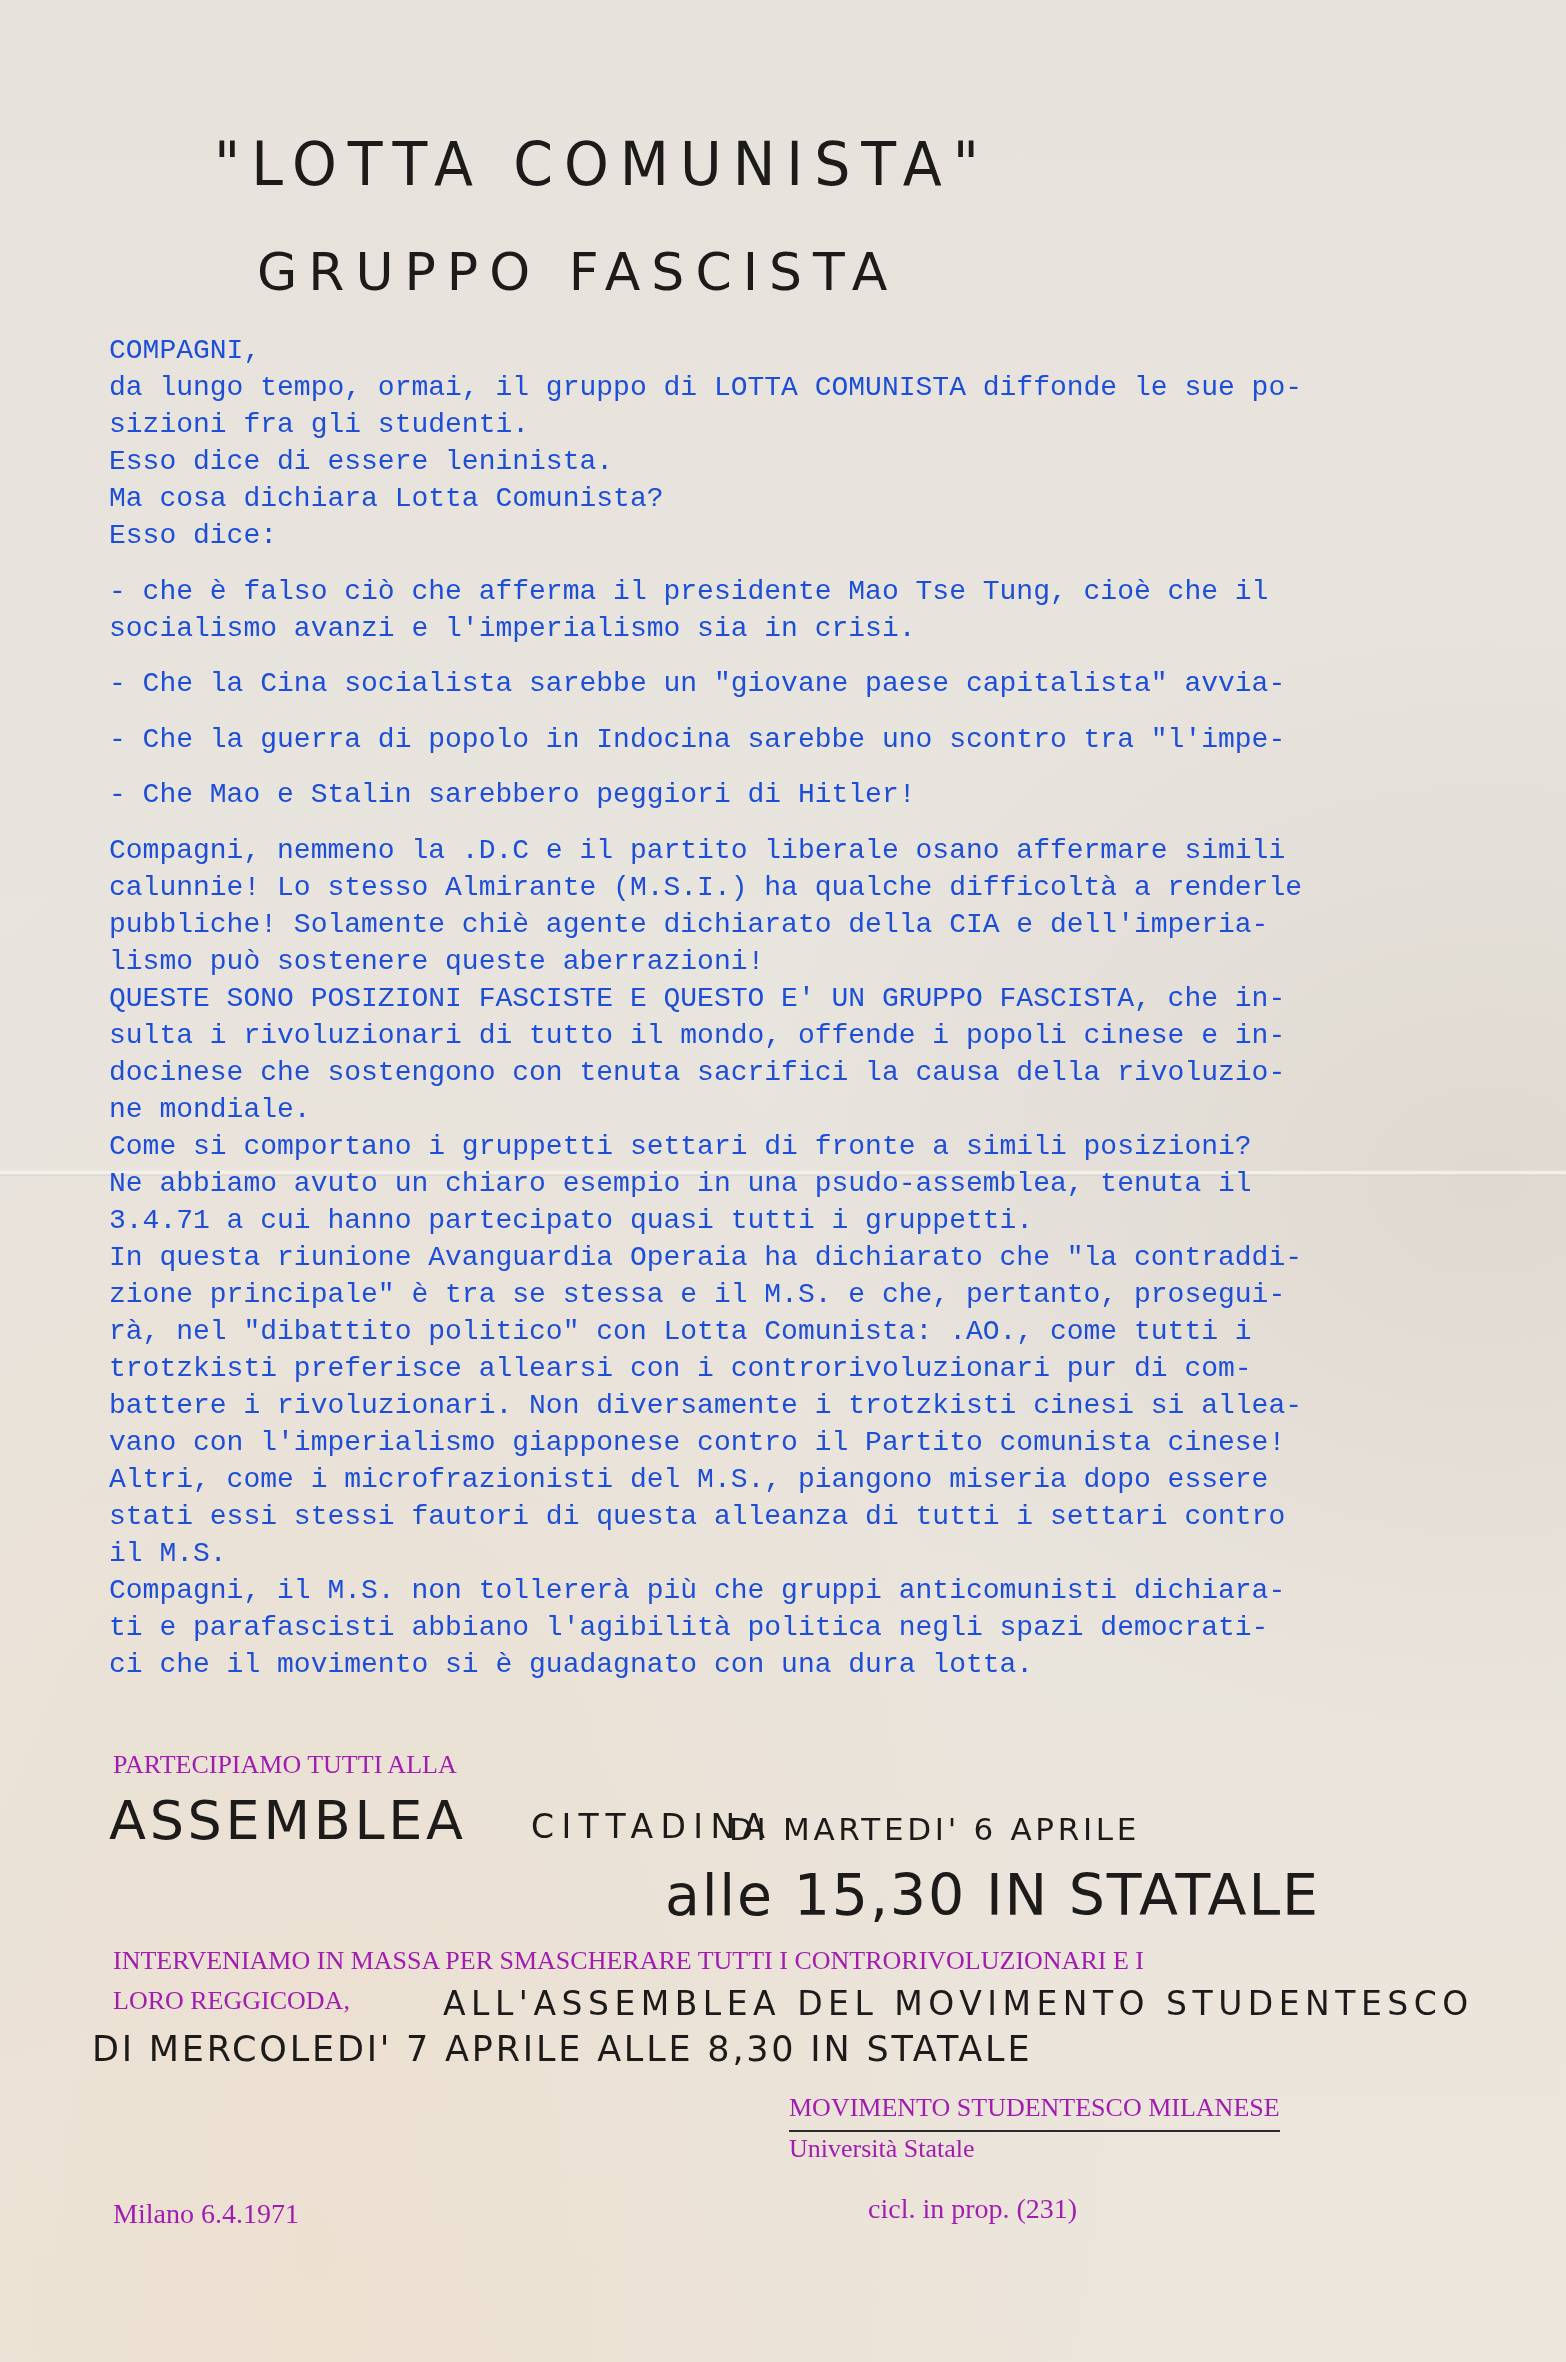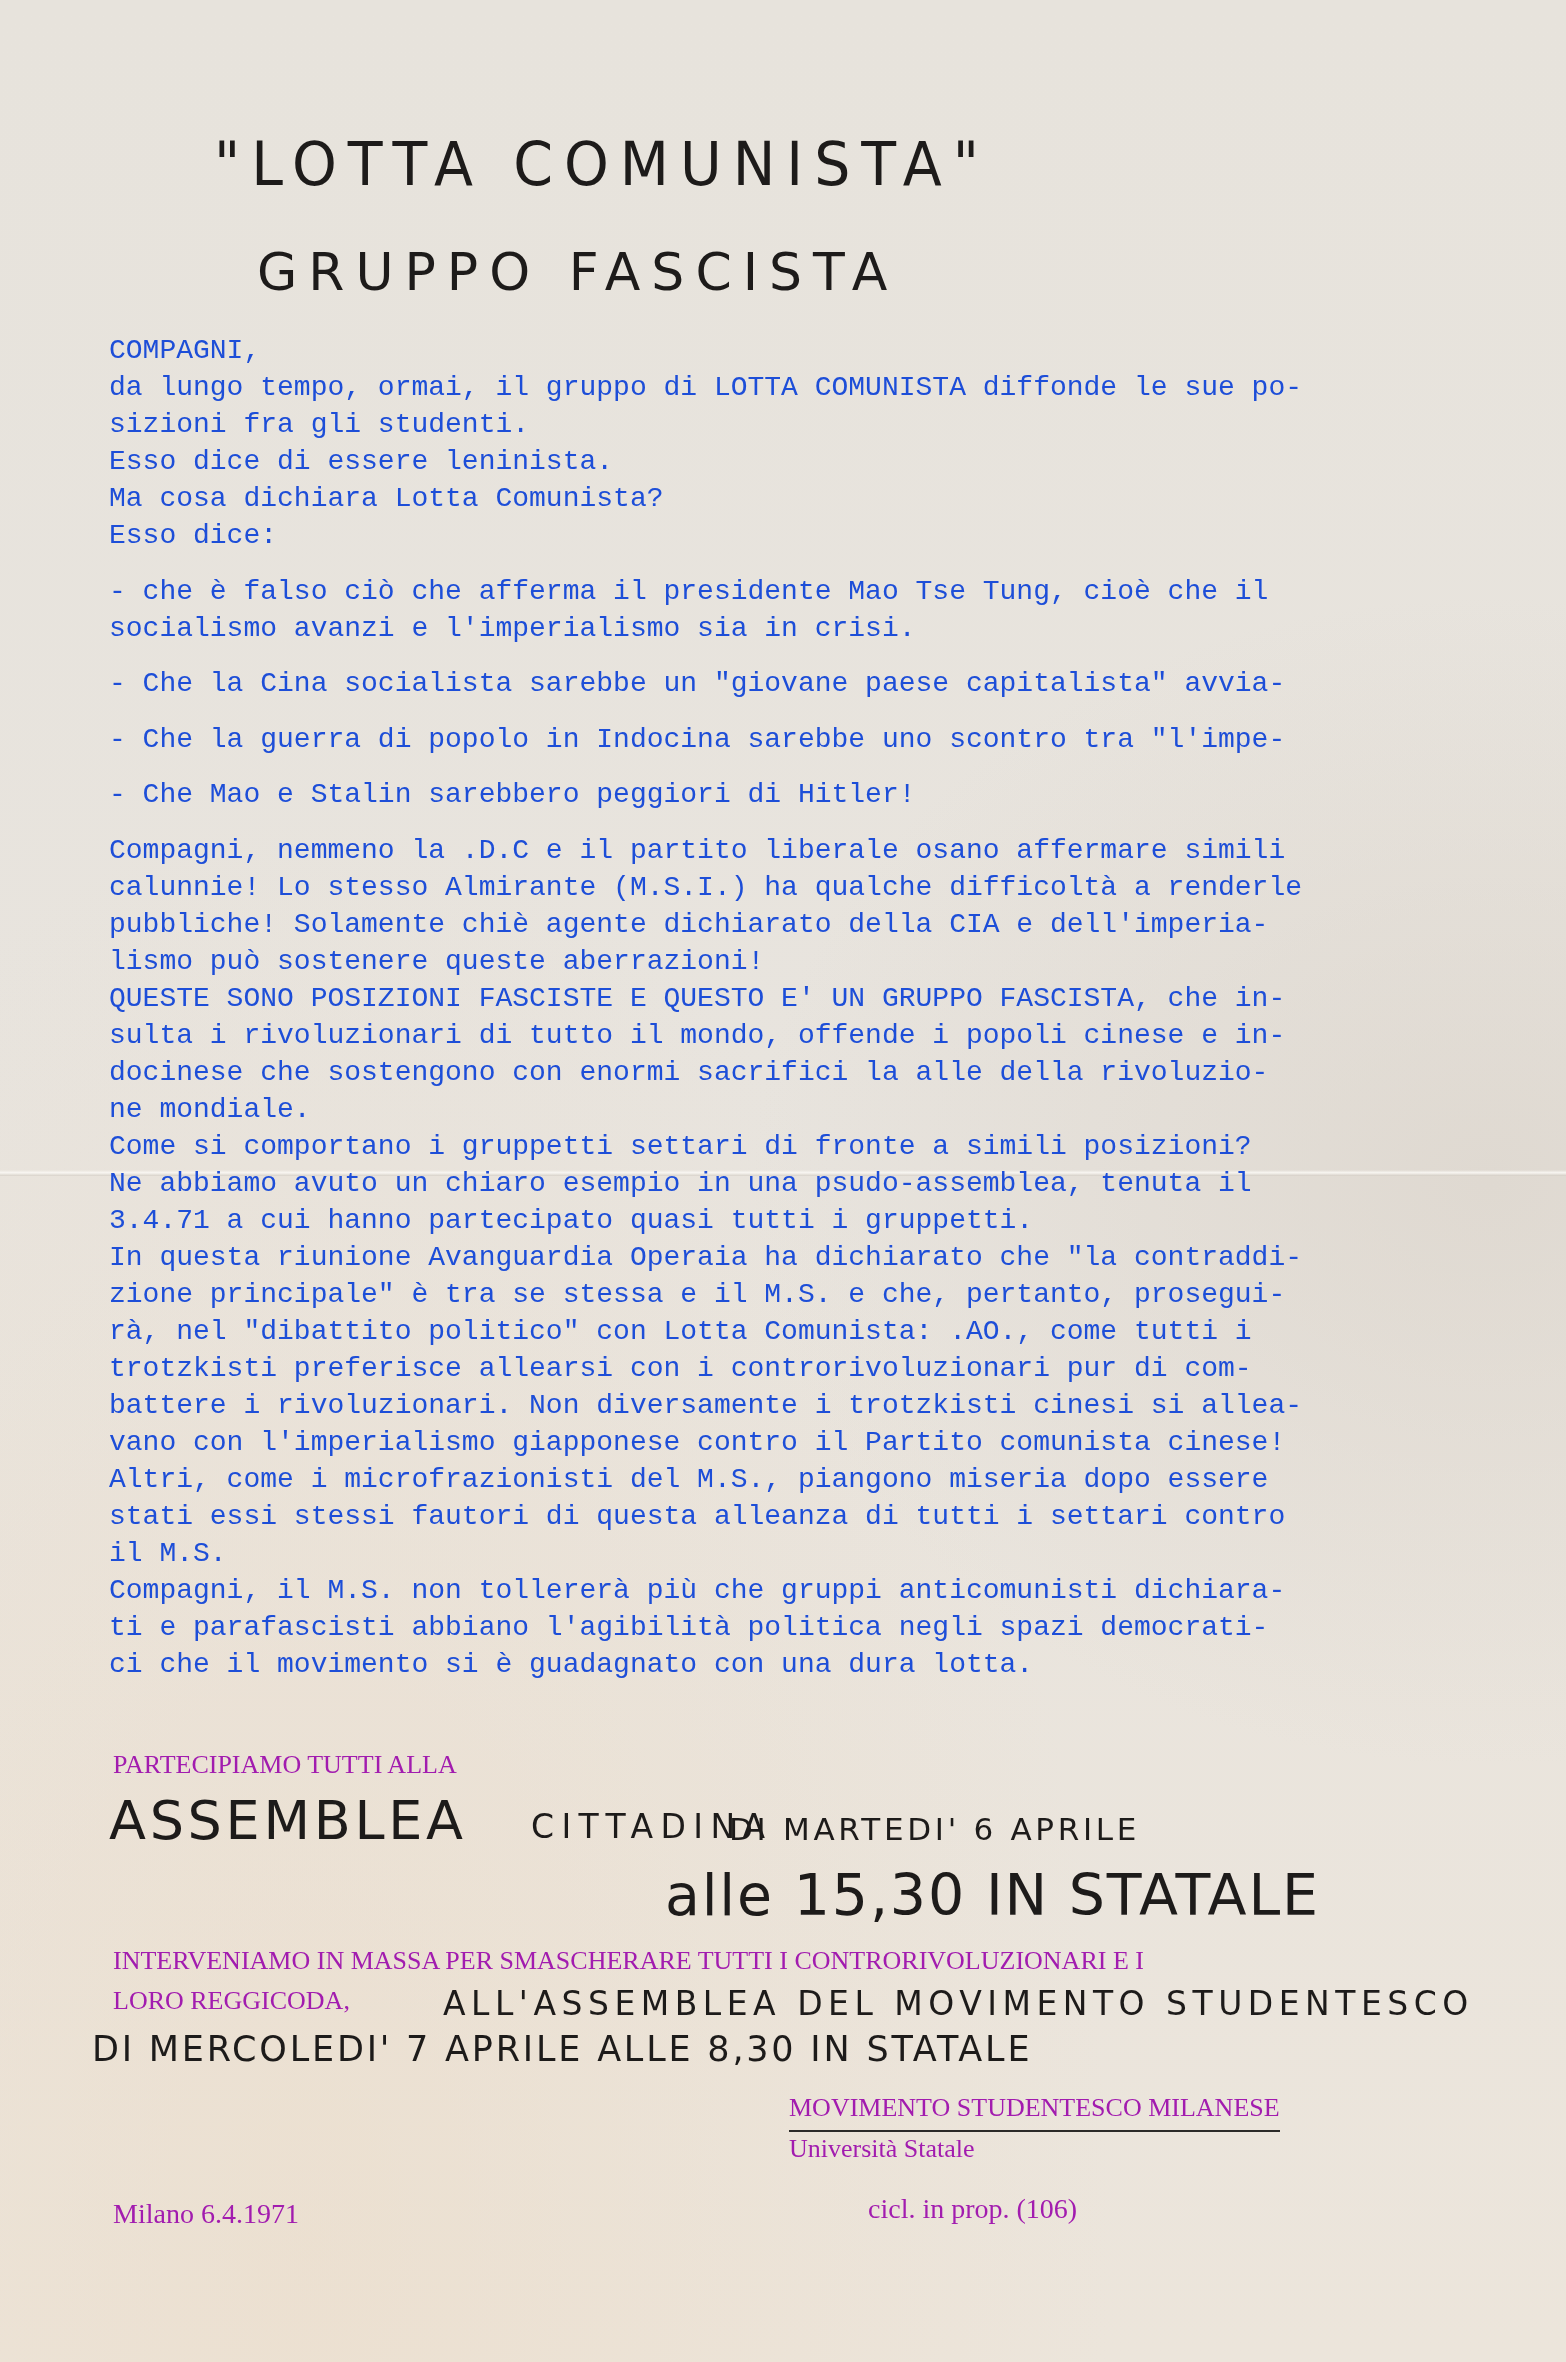--- a/index.html
+++ b/index.html
@@ -82,21 +82,21 @@
   <div class="ln">- Che la guerra di popolo in Indocina sarebbe uno scontro tra "l'impe-</div>
   <div class="gap"></div>
   <div class="ln">- Che Mao e Stalin sarebbero peggiori di Hitler!</div>
   <div class="gap"></div>
   <div class="ln">Compagni, nemmeno la .D.C e il partito liberale osano affermare simili</div>
   <div class="ln">calunnie! Lo stesso Almirante (M.S.I.) ha qualche difficoltà a renderle</div>
   <div class="ln">pubbliche! Solamente chiè agente dichiarato della CIA e dell'imperia-</div>
   <div class="ln">lismo può sostenere queste aberrazioni!</div>
   <div class="ln">QUESTE SONO POSIZIONI FASCISTE E QUESTO E' UN GRUPPO FASCISTA, che in-</div>
   <div class="ln">sulta i rivoluzionari di tutto il mondo, offende i popoli cinese e in-</div>
-  <div class="ln">docinese che sostengono con enormi sacrifici la alle della rivoluzio-</div>
+  <div class="ln">docinese che sostengono con tenuta sacrifici la causa della rivoluzio-</div>
   <div class="ln">ne mondiale.</div>
   <div class="ln">Come si comportano i gruppetti settari di fronte a simili posizioni?</div>
   <div class="ln">Ne abbiamo avuto un chiaro esempio in una psudo-assemblea, tenuta il</div>
   <div class="ln">3.4.71 a cui hanno partecipato quasi tutti i gruppetti.</div>
   <div class="ln">In questa riunione Avanguardia Operaia ha dichiarato che "la contraddi-</div>
   <div class="ln">zione principale" è tra se stessa e il M.S. e che, pertanto, prosegui-</div>
   <div class="ln"><span>rà, nel "dibattito politico" con Lotta Comunista: </span><span class="ul">.AO., come tutti i</span></div>
   <div class="ln"><span class="ul">trotzkisti preferisce allearsi con i controrivoluzionari pur di com-</span></div>
   <div class="ln"><span class="ul">battere i rivoluzionari.</span><span> Non diversamente i trotzkisti cinesi si allea-</span></div>
   <div class="ln">vano con l'imperialismo giapponese contro il Partito comunista cinese!</div>
@@ -116,14 +116,14 @@
 
 <div class="typed intervieni">INTERVENIAMO IN MASSA PER SMASCHERARE TUTTI I CONTRORIVOLUZIONARI E I</div>
 <div class="typed loro">LORO REGGICODA,</div>
 <div class="hand assemblea-ms">ALL'ASSEMBLEA DEL MOVIMENTO STUDENTESCO</div>
 <div class="hand mercoledi">DI MERCOLEDI' 7 APRILE ALLE 8,30 IN STATALE</div>
 
 <div class="typed signature">MOVIMENTO STUDENTESCO MILANESE</div>
 <div class="typed univ">Università Statale</div>
 
 <div class="typed place-date">Milano 6.4.1971</div>
-<div class="typed printer">cicl. in prop. (106)</div>
+<div class="typed printer">cicl. in prop. (231)</div>
 
 
 </body></html>

